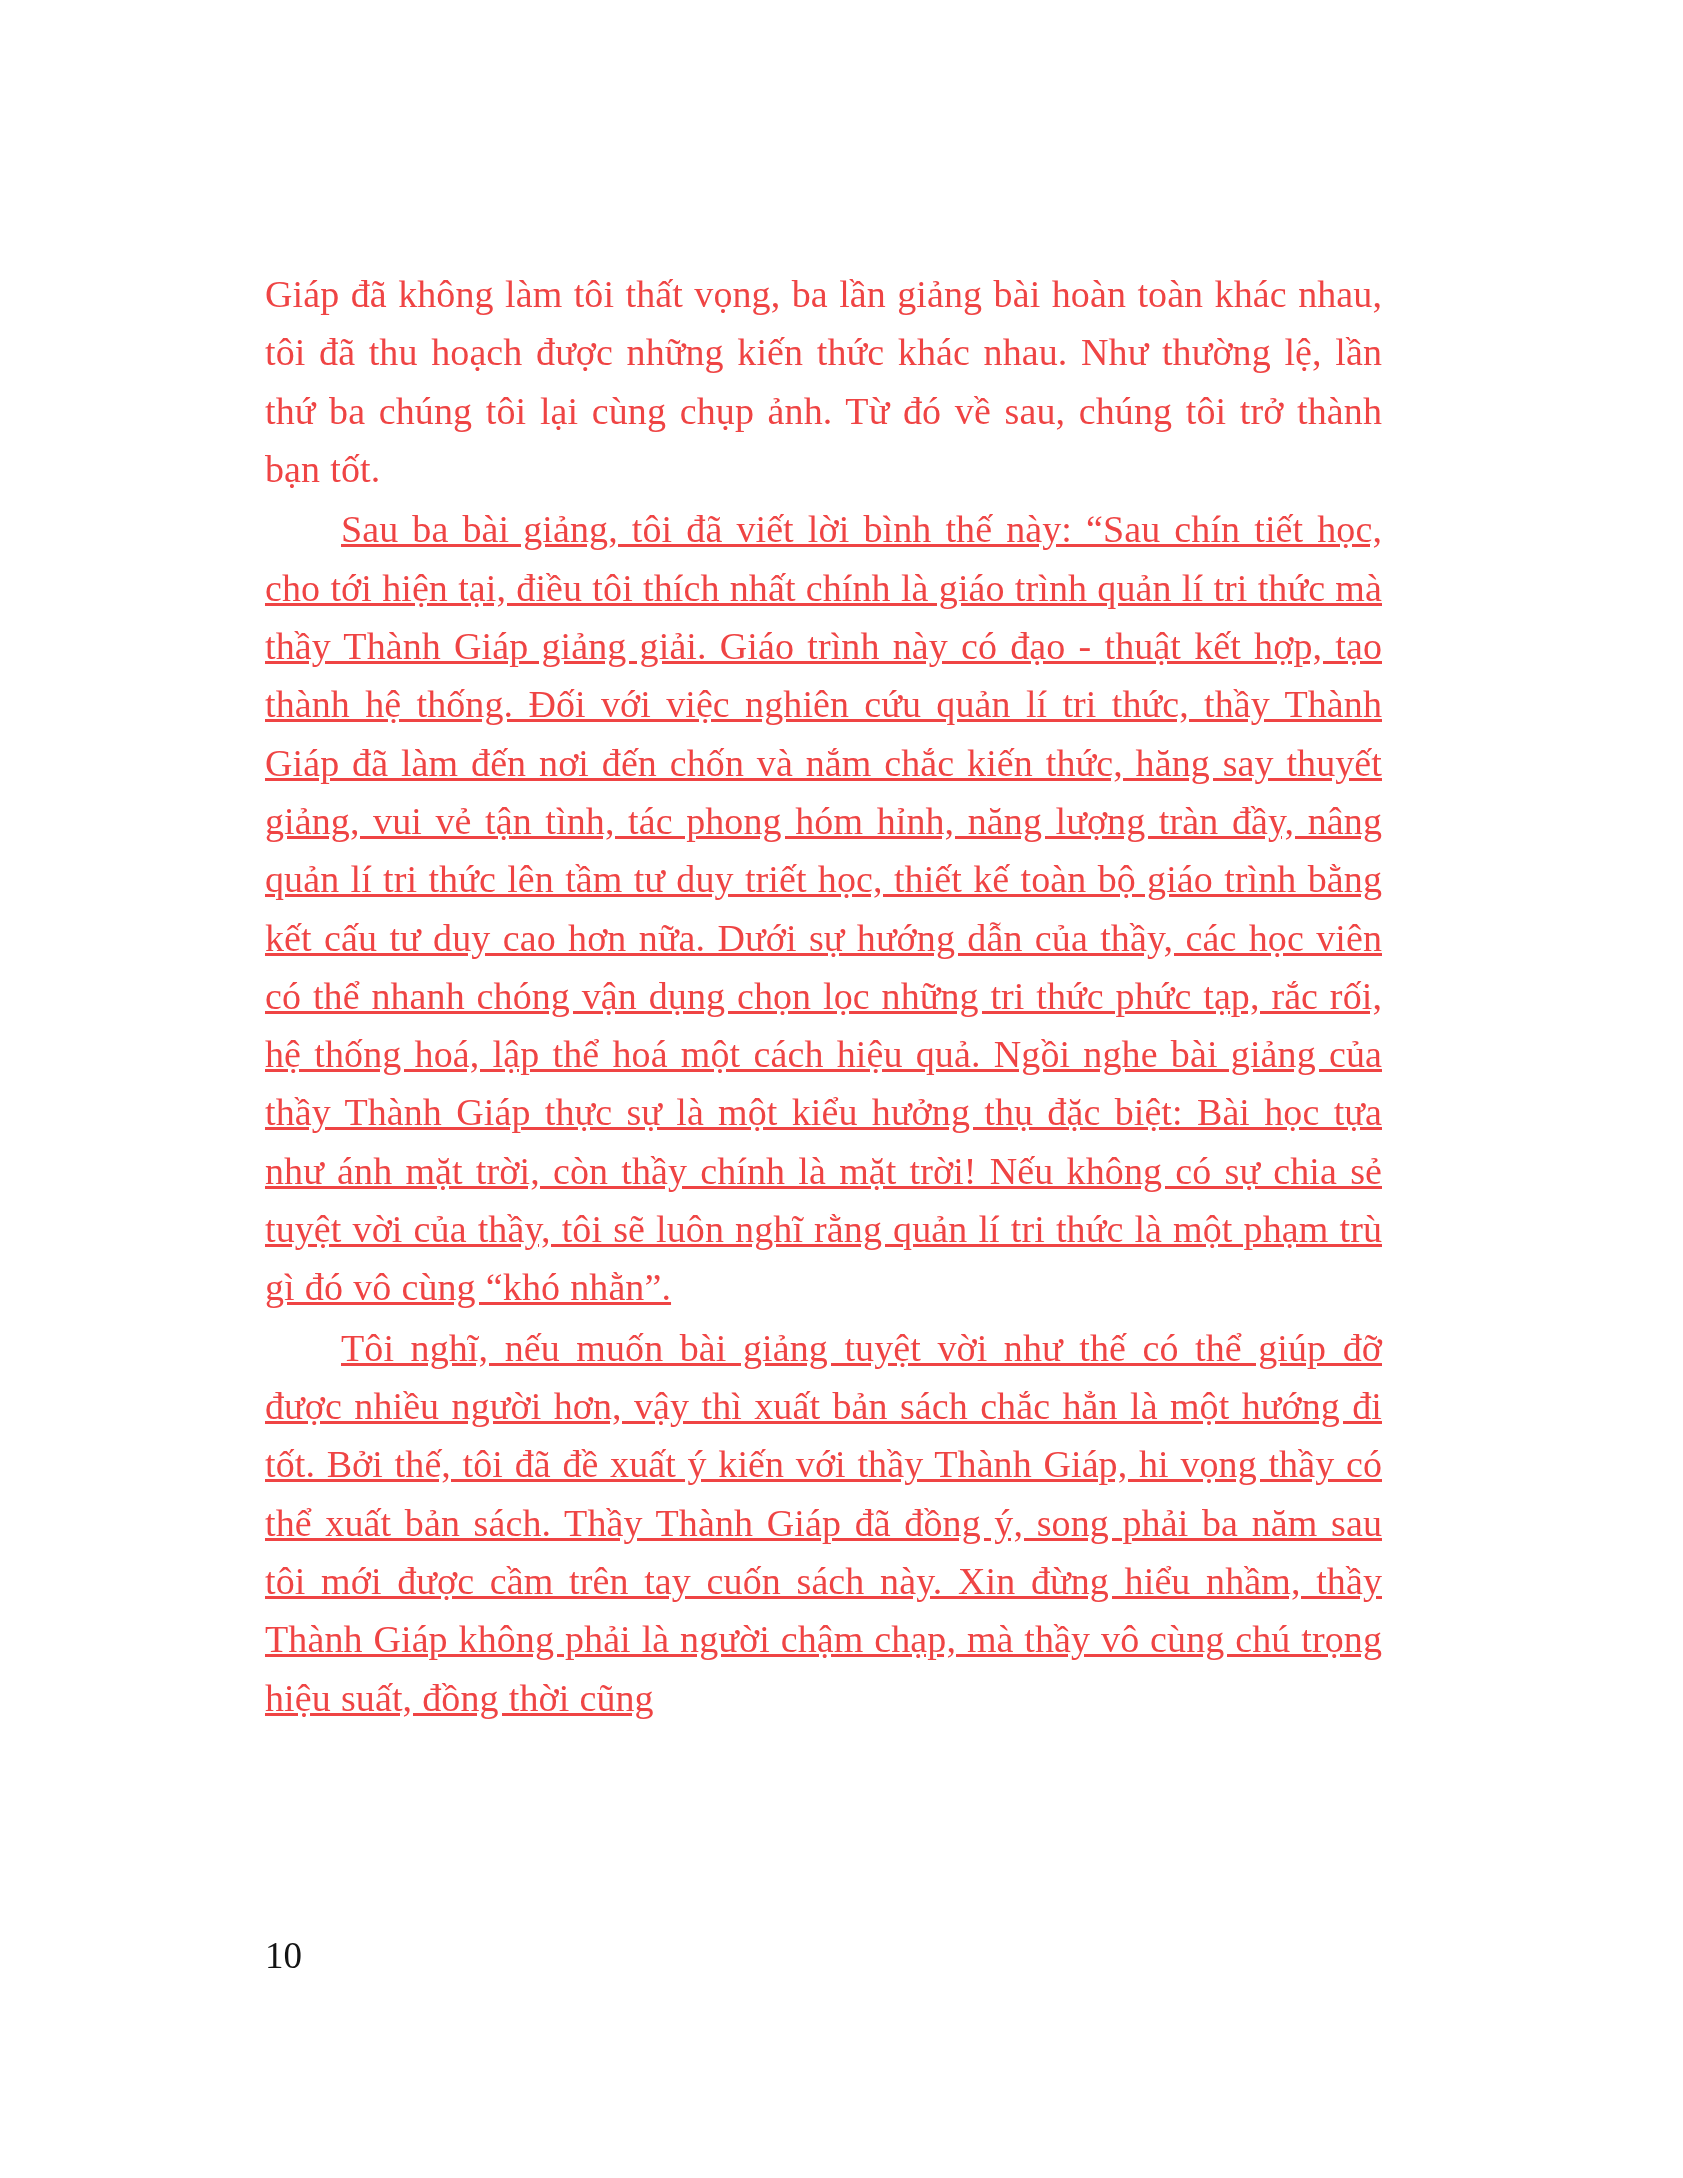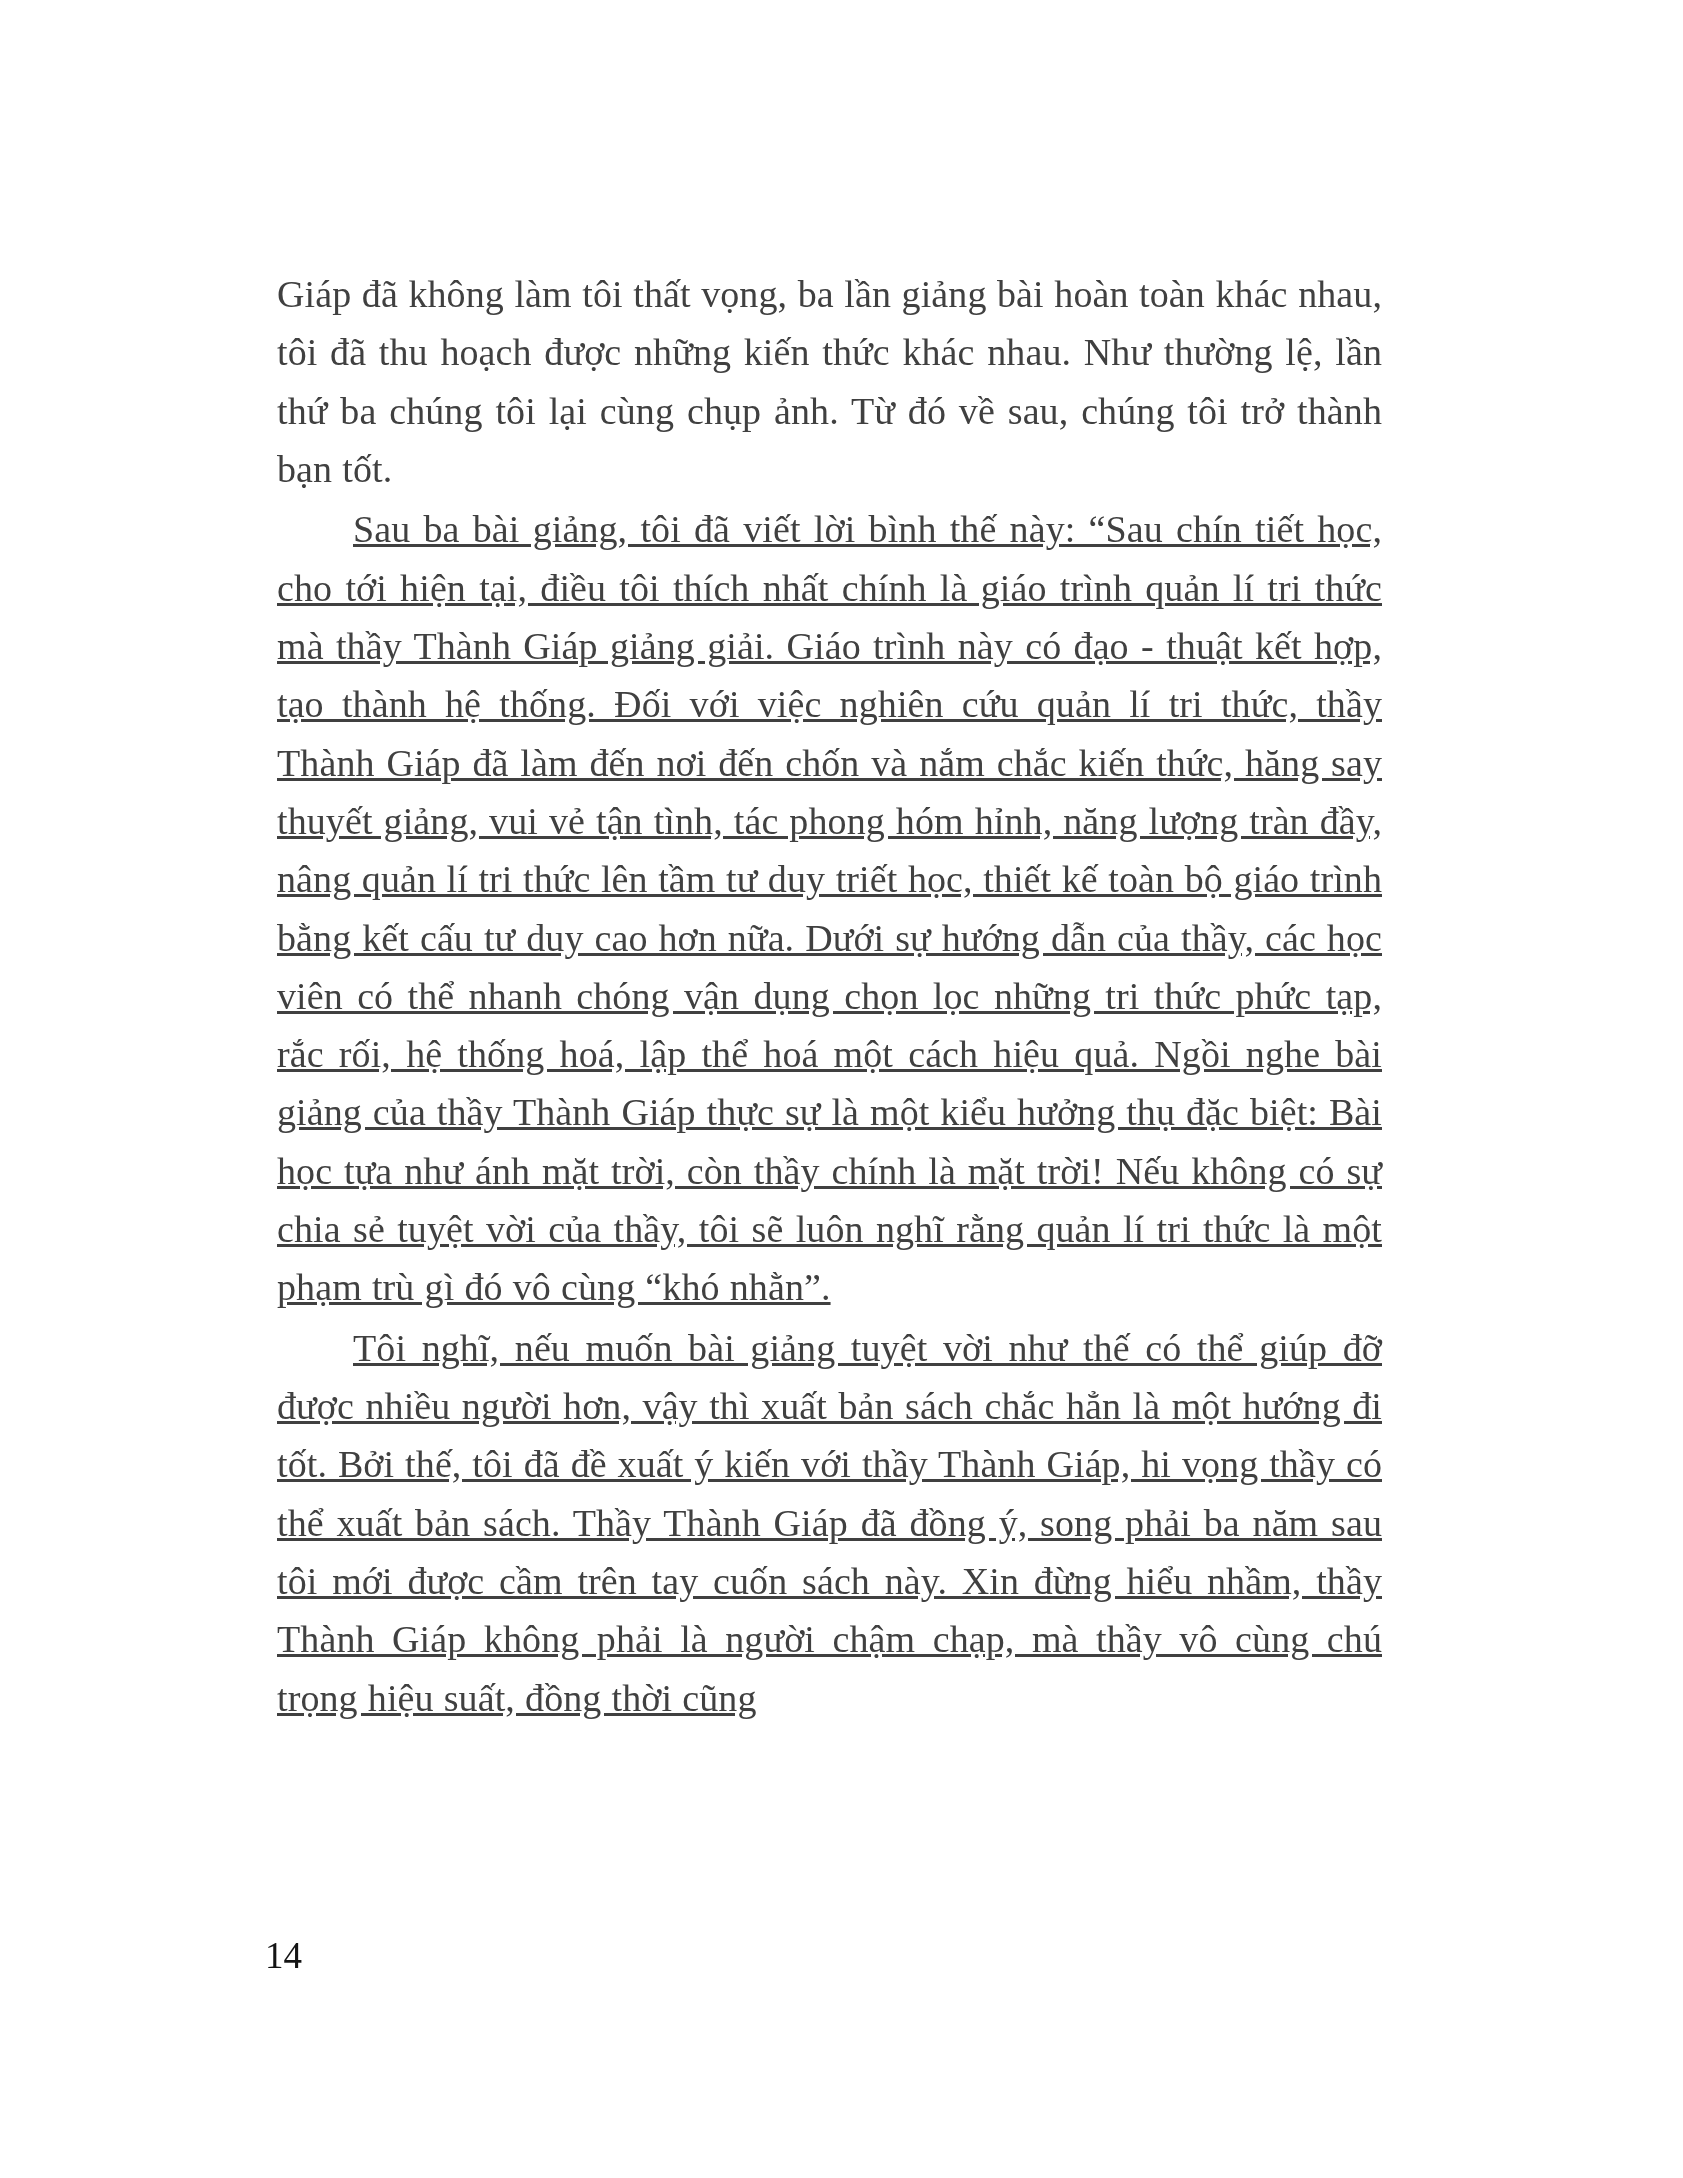--- a/index.html
+++ b/index.html
@@ -27,24 +27,24 @@
     position: absolute;
     left: 265px;
     top: 265px;
     width: 1117px;
   }
   .para {
     font-size: 38px;
     line-height: 1.535;
     text-align: justify;
     text-justify: inter-word;
-    margin: 0 0 0 12px;
+    margin: 0 0 0 0;
     letter-spacing: 0.1px;
     word-spacing: 0.5px;
-    color: #404040;
+    color: #ef4444;
   }
   .para.indent {
     text-indent: 2.0em;
     text-decoration: underline;
   }
   .para + .para {
     margin-top: 0.05em;
   }
   .folio {
     position: absolute;
@@ -57,15 +57,15 @@
 </style>
 </head>
 <body>
 
 <div class="page">
   <div class="text-column">
     <p class="para">Giáp đã không làm tôi thất vọng, ba lần giảng bài hoàn toàn khác nhau, tôi đã thu hoạch được những kiến thức khác nhau. Như thường lệ, lần thứ ba chúng tôi lại cùng chụp ảnh. Từ đó về sau, chúng tôi trở thành bạn tốt.</p>
     <p class="para indent">Sau ba bài giảng, tôi đã viết lời bình thế này: “Sau chín tiết học, cho tới hiện tại, điều tôi thích nhất chính là giáo trình quản lí tri thức mà thầy Thành Giáp giảng giải. Giáo trình này có đạo - thuật kết hợp, tạo thành hệ thống. Đối với việc nghiên cứu quản lí tri thức, thầy Thành Giáp đã làm đến nơi đến chốn và nắm chắc kiến thức, hăng say thuyết giảng, vui vẻ tận tình, tác phong hóm hỉnh, năng lượng tràn đầy, nâng quản lí tri thức lên tầm tư duy triết học, thiết kế toàn bộ giáo trình bằng kết cấu tư duy cao hơn nữa. Dưới sự hướng dẫn của thầy, các học viên có thể nhanh chóng vận dụng chọn lọc những tri thức phức tạp, rắc rối, hệ thống hoá, lập thể hoá một cách hiệu quả. Ngồi nghe bài giảng của thầy Thành Giáp thực sự là một kiểu hưởng thụ đặc biệt: Bài học tựa như ánh mặt trời, còn thầy chính là mặt trời! Nếu không có sự chia sẻ tuyệt vời của thầy, tôi sẽ luôn nghĩ rằng quản lí tri thức là một phạm trù gì đó vô cùng “khó nhằn”.</p>
     <p class="para indent">Tôi nghĩ, nếu muốn bài giảng tuyệt vời như thế có thể giúp đỡ được nhiều người hơn, vậy thì xuất bản sách chắc hẳn là một hướng đi tốt. Bởi thế, tôi đã đề xuất ý kiến với thầy Thành Giáp, hi vọng thầy có thể xuất bản sách. Thầy Thành Giáp đã đồng ý, song phải ba năm sau tôi mới được cầm trên tay cuốn sách này. Xin đừng hiểu nhầm, thầy Thành Giáp không phải là người chậm chạp, mà thầy vô cùng chú trọng hiệu suất, đồng thời cũng</p>
   </div>
-  <div class="folio">14</div>
+  <div class="folio">10</div>
 </div>
 
 
 </body></html>

